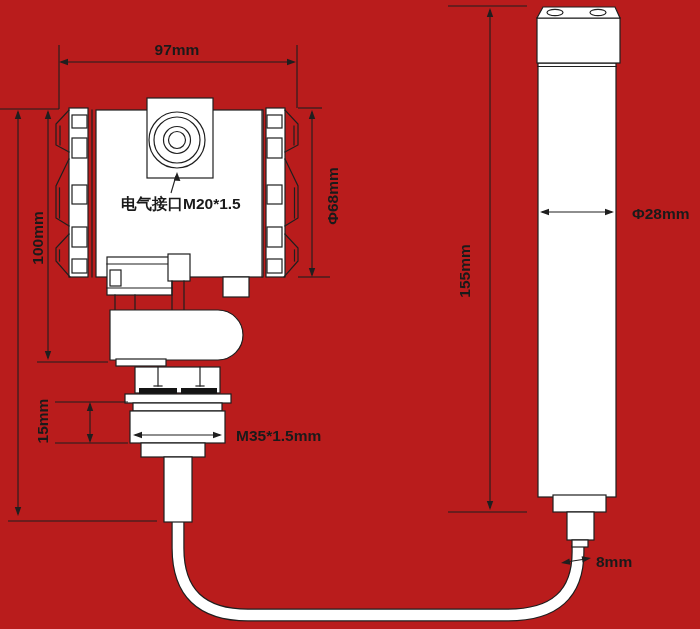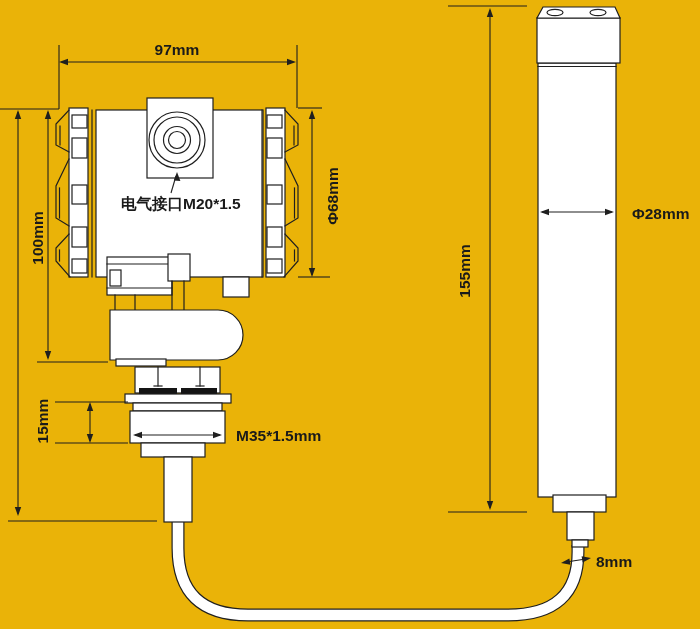--- a/index.html
+++ b/index.html
@@ -1,17 +1,17 @@
 <!DOCTYPE html>
 <html><head>
 <meta charset="utf-8">
 <style>
   html,body{margin:0;padding:0;background:#ffffff;}
   .stage{
-    position:relative;width:700px;height:629px;background:#eab308;
+    position:relative;width:700px;height:629px;background:#b91c1c;
     font-family:"Liberation Sans","DejaVu Sans",sans-serif;
     overflow:hidden;
   }
   svg{display:block;}
   text{
     font-family:"Liberation Sans","DejaVu Sans",sans-serif;
     font-size:15.5px;font-weight:600;fill:#1a1a1a;
     stroke:none;
   }
   .part{stroke:#1f1f1f;stroke-width:1.2;fill:none;stroke-linecap:square;stroke-linejoin:miter;}

